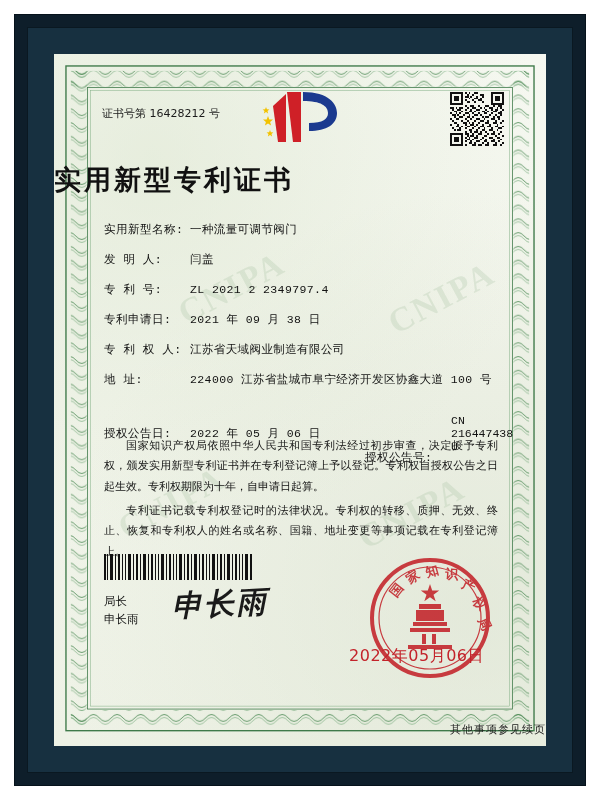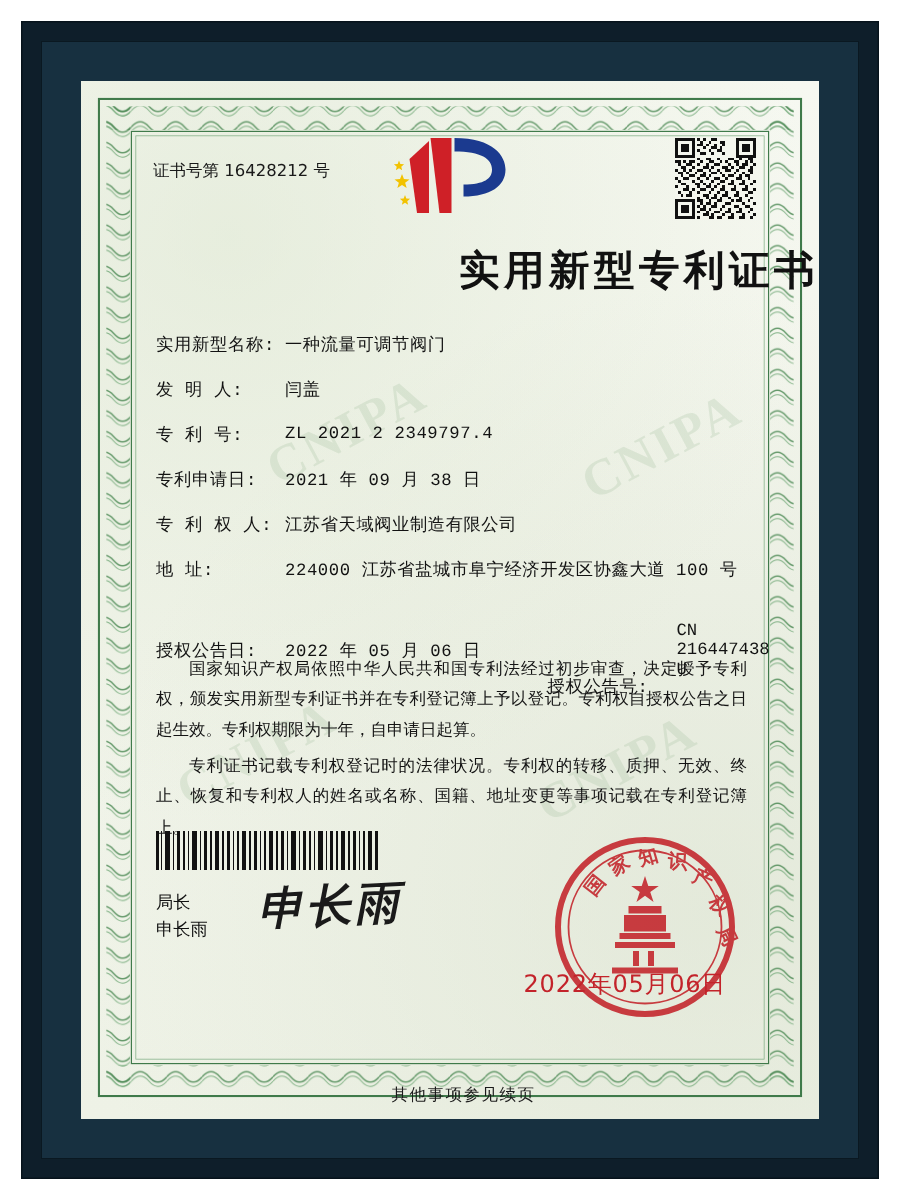--- a/index.html
+++ b/index.html
@@ -116,21 +116,21 @@
     top: 32px;
     display: flex;
     justify-content: center;
     z-index: 6;
   }
 
   .doc-title {
     position: absolute;
     left: 0; right: 0;
     top: 108px;
-    text-align: right;
+    text-align: left;
     font-family: "DejaVu Sans", sans-serif;
     font-weight: bold;
     font-size: 27px;
     letter-spacing: 3px;
     color: #111;
     z-index: 6;
   }
 
   .fields {
     position: absolute;
@@ -245,21 +245,21 @@
     top: 640px;
     text-align: center;
     font-size: 10.5px;
     color: #1a1a1a;
     z-index: 6;
   }
   .footnote {
     position: absolute;
     left: 18px; right: 0;
     top: 668px;
-    text-align: center;
+    text-align: right;
     font-size: 11px;
     color: #1a1a1a;
     letter-spacing: 1px;
     z-index: 6;
   }
 </style>
 </head>
 <body>
 
 <div class="page">

